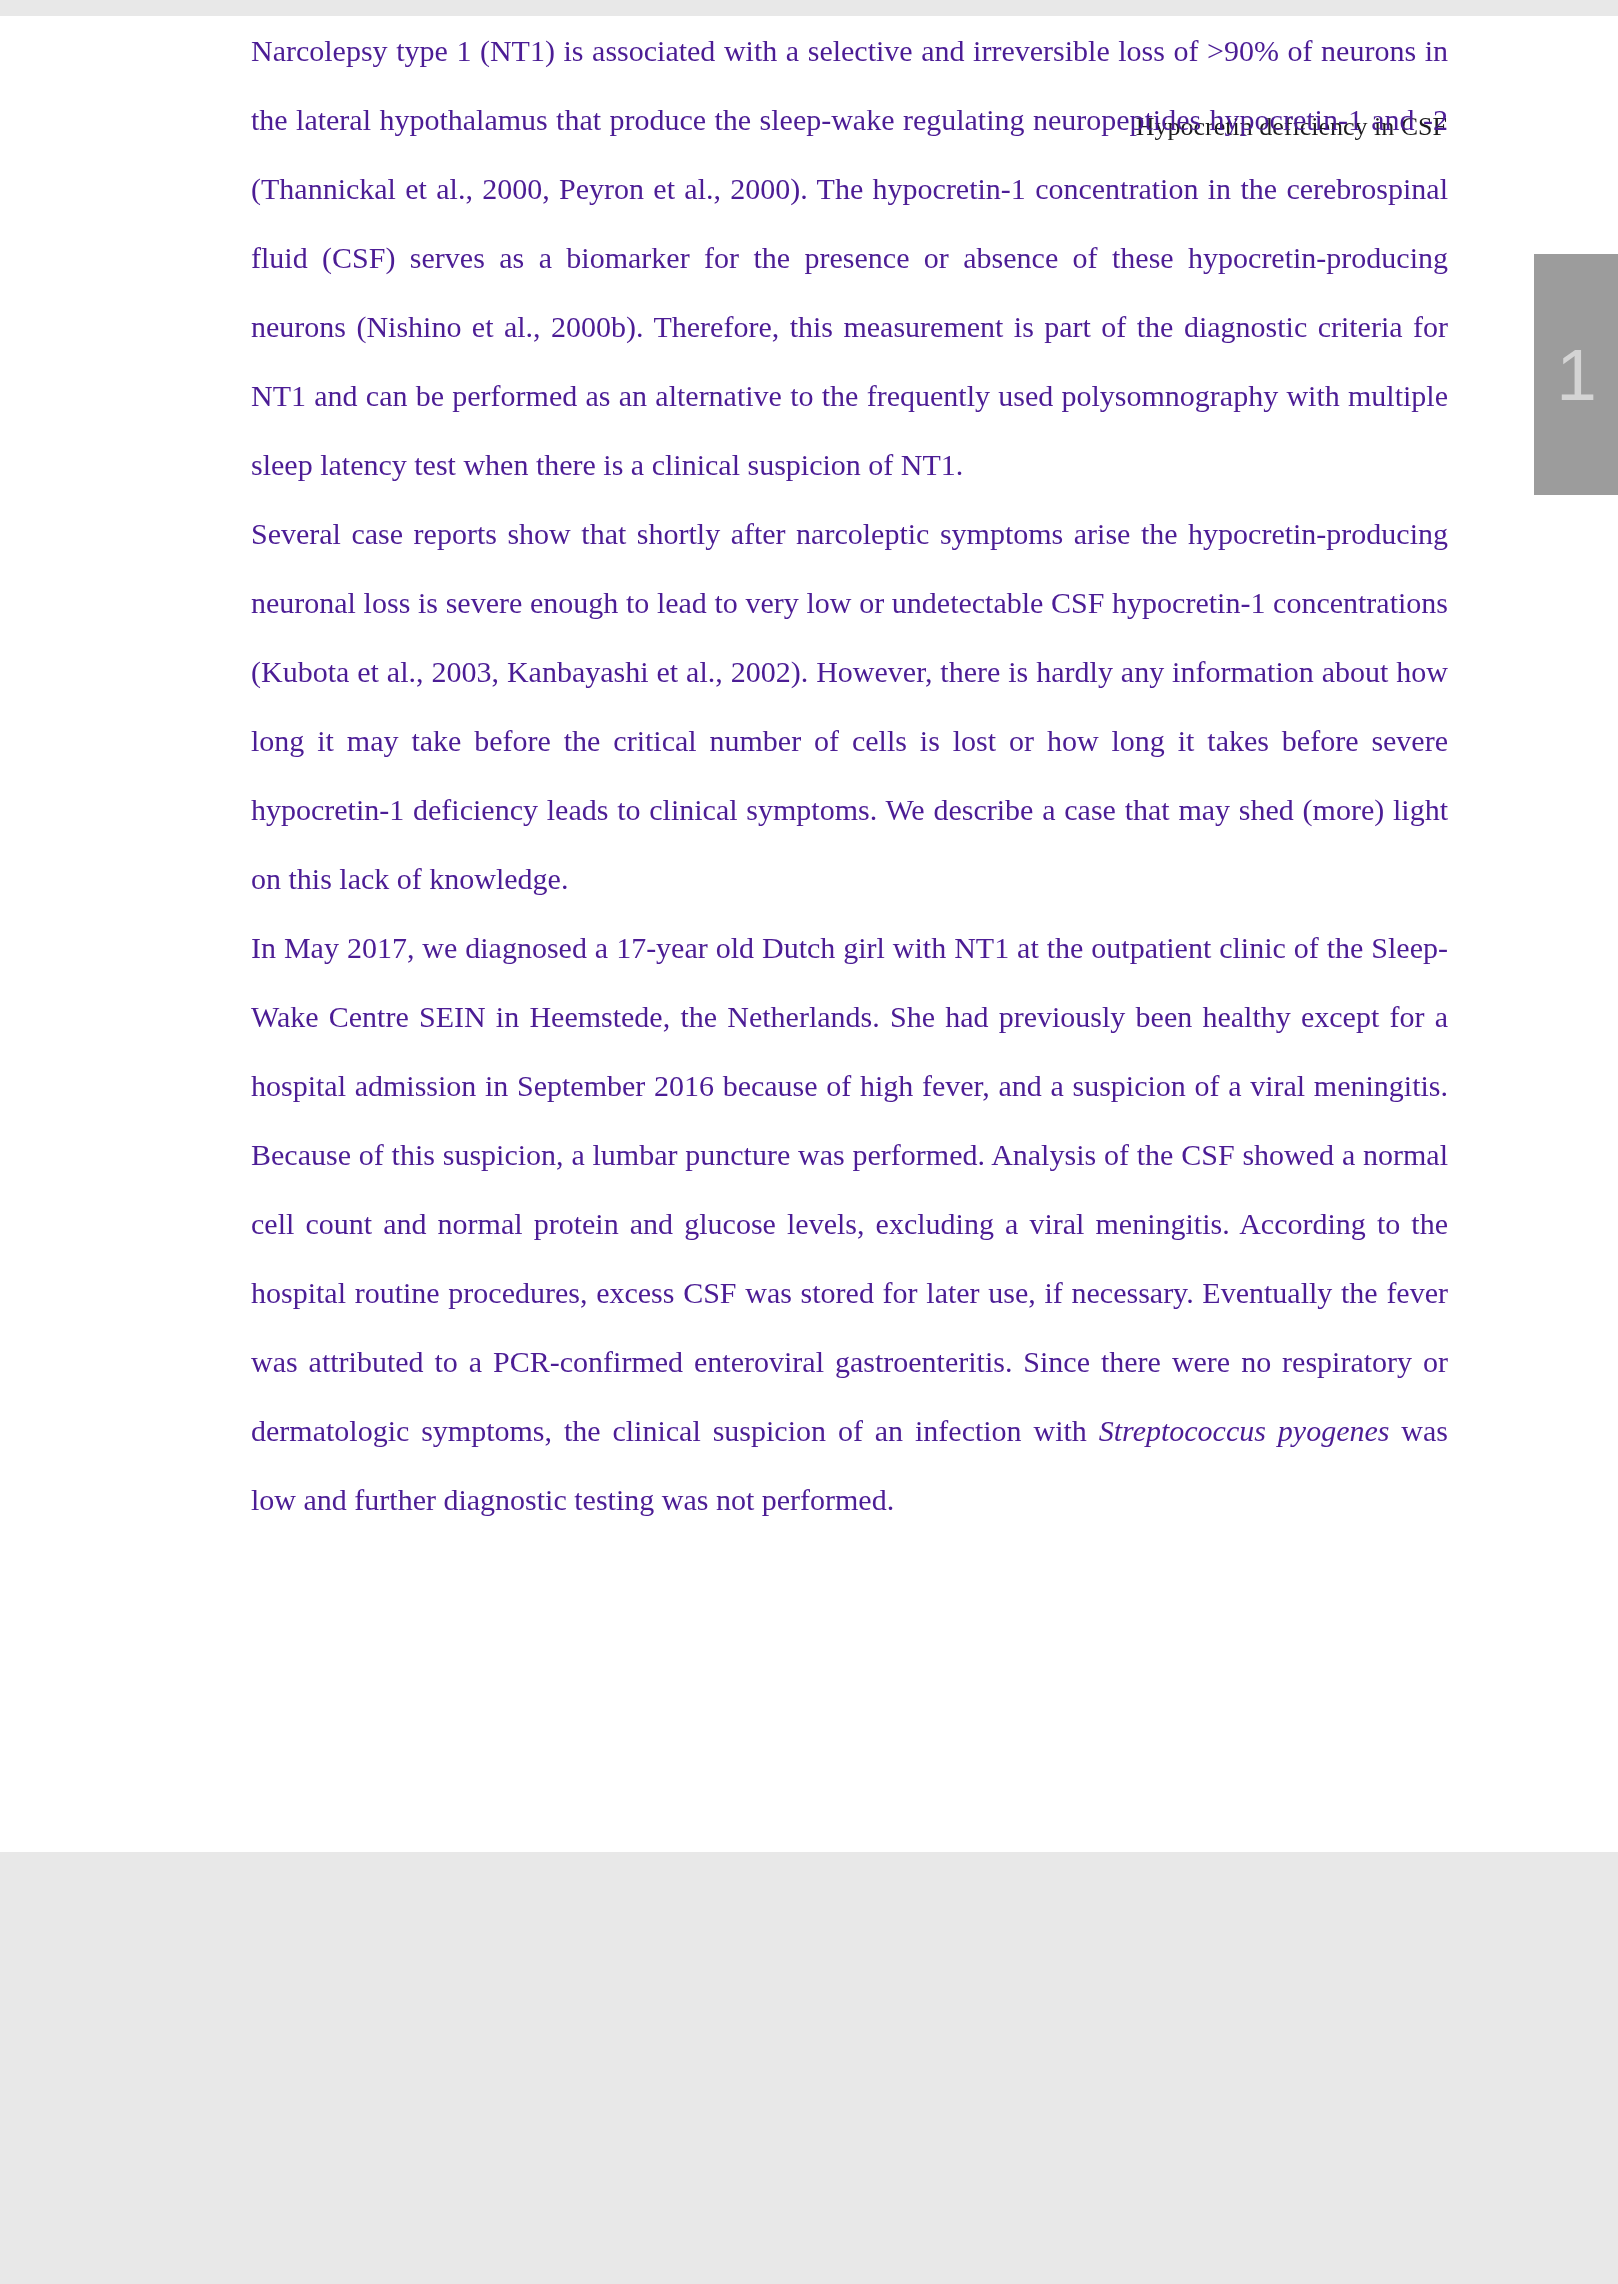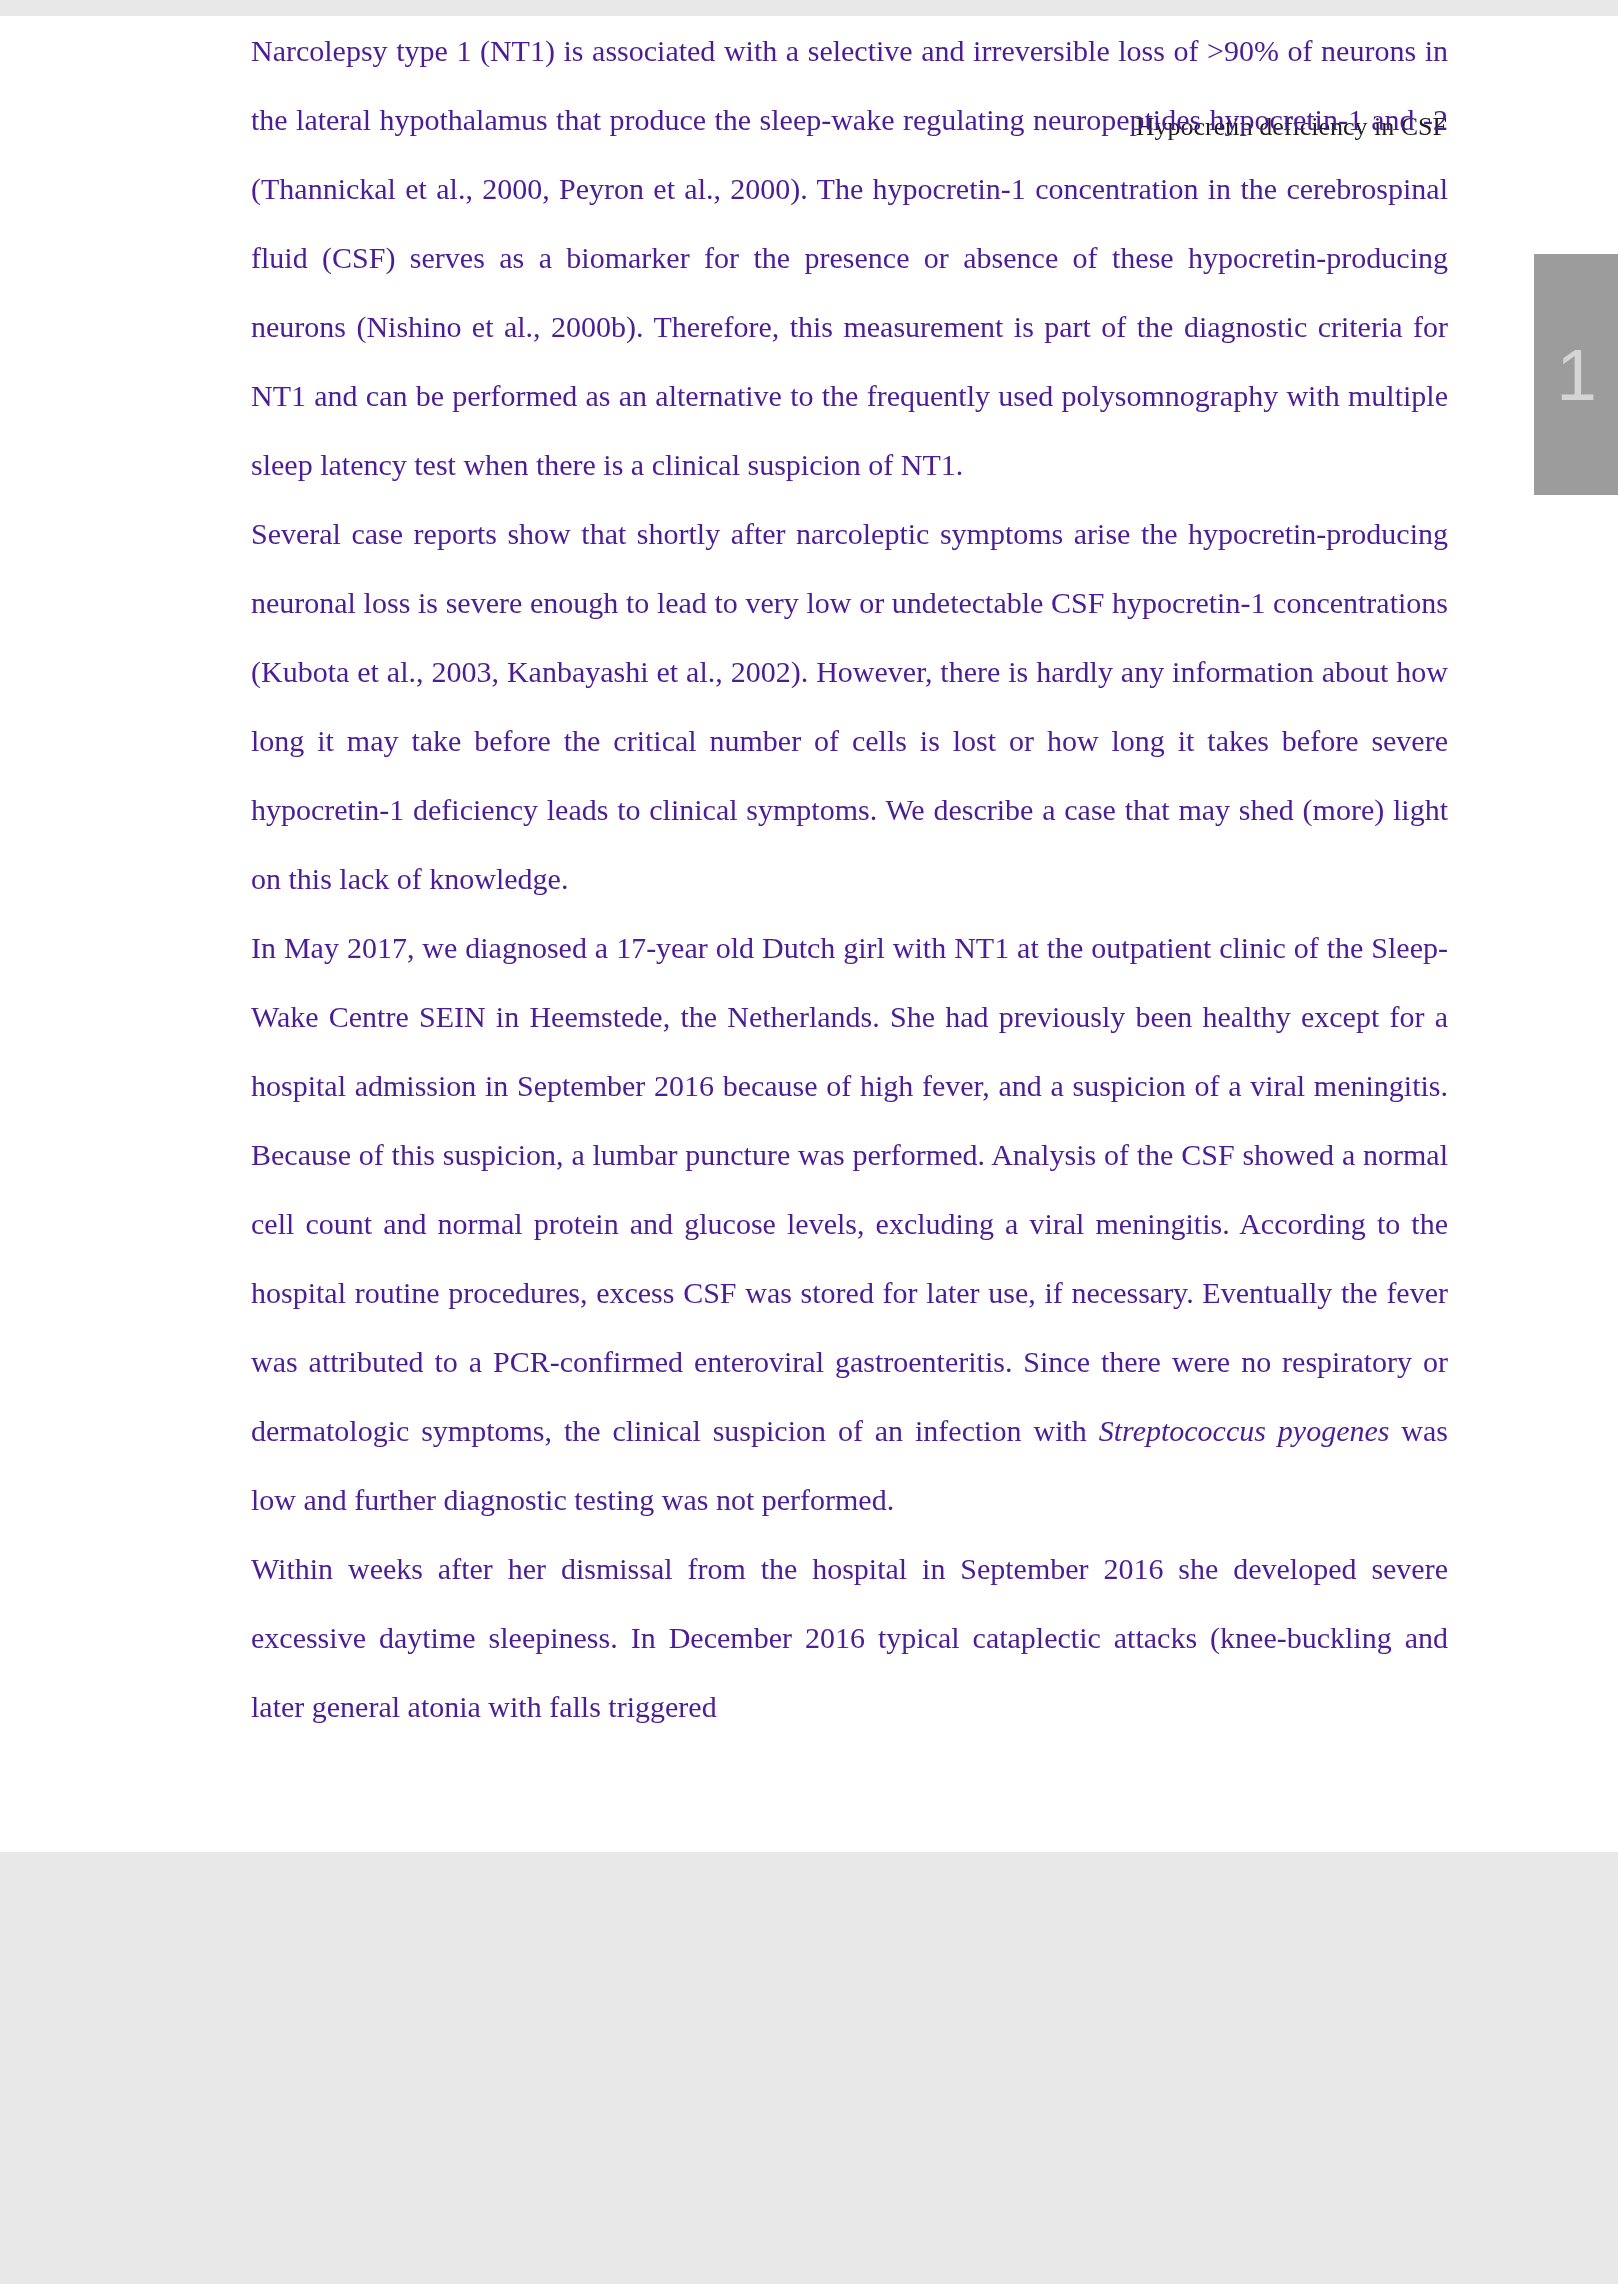--- a/index.html
+++ b/index.html
@@ -96,20 +96,19 @@
   <div class="content">
 
 
     <p class="body-para">Narcolepsy type 1 (NT1) is associated with a selective and irreversible loss of &gt;90% of neurons in the lateral hypothalamus that produce the sleep-wake regulating neuropeptides hypocretin-1 and -2 (Thannickal et al., 2000, Peyron et al., 2000). The hypocretin-1 concentration in the cerebrospinal fluid (CSF) serves as a biomarker for the presence or absence of these hypocretin-producing neurons (Nishino et al., 2000b). Therefore, this measurement is part of the diagnostic criteria for NT1 and can be performed as an alternative to the frequently used polysomnography with multiple sleep latency test when there is a clinical suspicion of NT1.</p>
 
     <p class="body-para">Several case reports show that shortly after narcoleptic symptoms arise the hypocretin-producing neuronal loss is severe enough to lead to very low or undetectable CSF hypocretin-1 concentrations (Kubota et al., 2003, Kanbayashi et al., 2002). However, there is hardly any information about how long it may take before the critical number of cells is lost or how long it takes before severe hypocretin-1 deficiency leads to clinical symptoms. We describe a case that may shed (more) light on this lack of knowledge.</p>
 
 
     <p class="body-para"><span>In May 2017, we diagnosed a 17-year old Dutch girl with NT1 at the outpatient clinic of the Sleep-Wake Centre SEIN in Heemstede, the Netherlands. She had previously been healthy except for a hospital admission in September 2016 because of high fever, and a suspicion of a viral meningitis. Because of this suspicion, a lumbar puncture was performed. Analysis of the CSF showed a normal cell count and normal protein and glucose levels, excluding a viral meningitis. According to the hospital routine procedures, excess CSF was stored for later use, if necessary. Eventually the fever was attributed to a PCR-confirmed enteroviral gastroenteritis. Since there were no respiratory or dermatologic symptoms, the clinical suspicion of an infection with </span><span class="italic">Streptococcus pyogenes</span><span> was low and further diagnostic testing was not performed.</span></p>
 
-    <p class="body-para">Within weeks after her dismissal from the hospital in September 2016 she developed severe excessive daytime sleepiness. In December 2016 typical cataplectic attacks (knee-buckling and later general atonia with falls triggered</p>
 
   </div>
 
   <div class="page-number">21</div>
 
 </div>
 
 
 </body></html>

